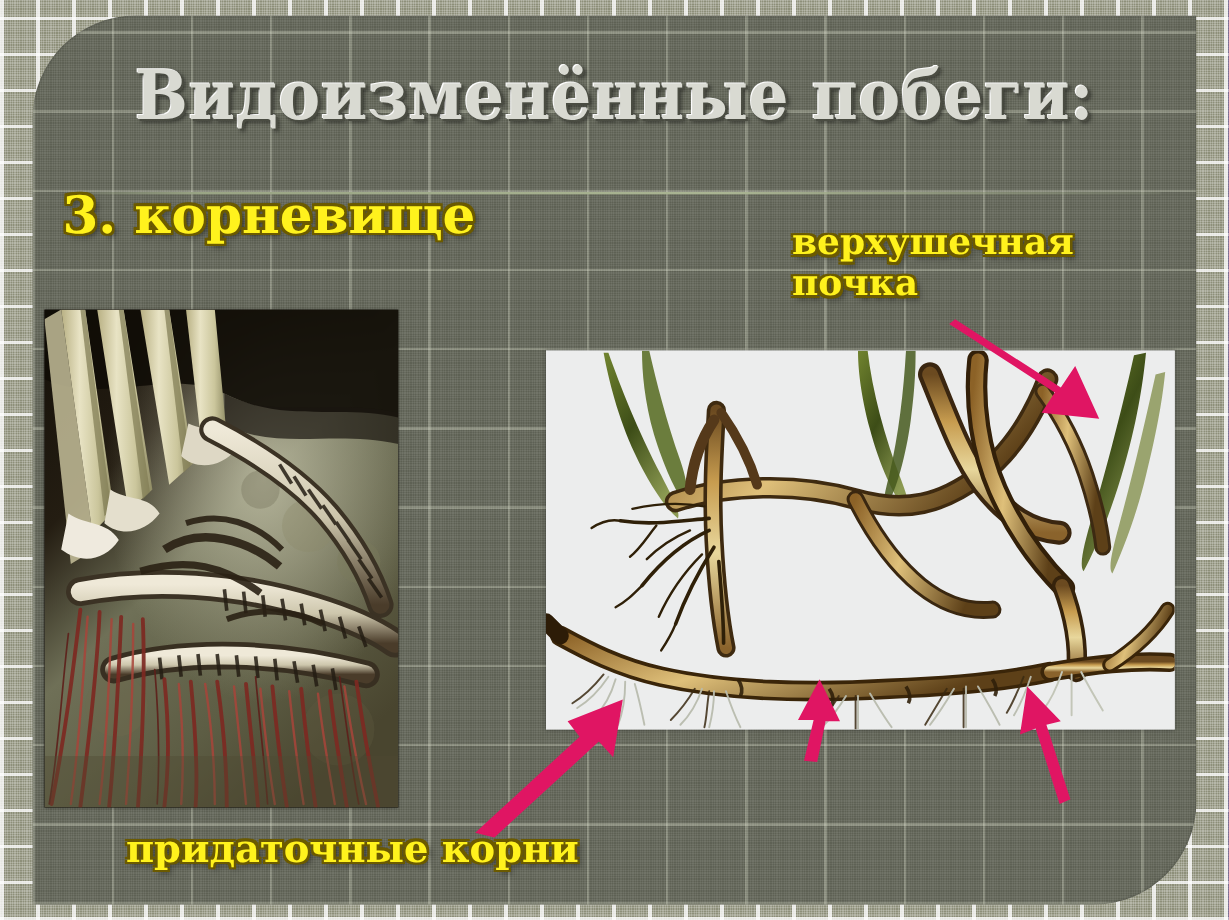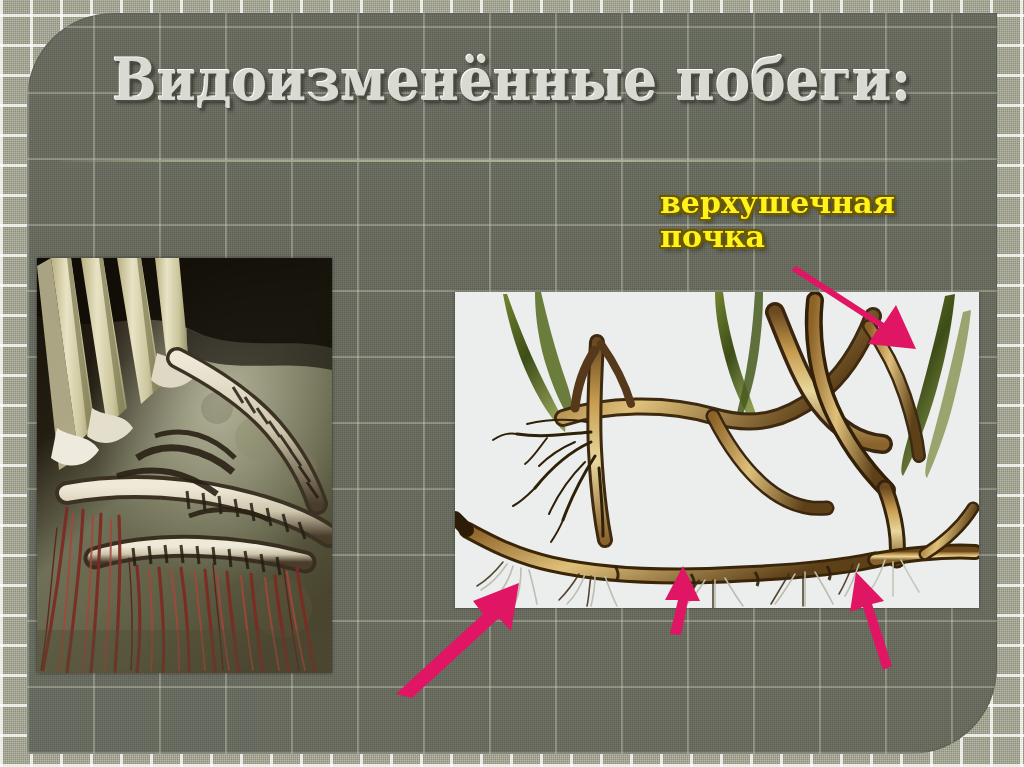--- a/index.html
+++ b/index.html
@@ -90,20 +90,21 @@
 <body>
 
 <div class="slide">
 
   <div class="outer-bg"></div>
   <div class="inner-panel"></div>
 
   <div class="title">Видоизменённые побеги:</div>
   <div class="title-rule"></div>
 
+  <div class="ylab" id="lbl-subtitle">3. корневище</div>
 
   <div class="photo">
     <svg viewBox="0 0 295 415" preserveAspectRatio="none">
       <defs>
         <linearGradient id="pbg" x1="0" y1="0" x2="0.7" y2="1">
           <stop offset="0" stop-color="#141009"></stop>
           <stop offset="0.30" stop-color="#241d12"></stop>
           <stop offset="0.52" stop-color="#6f7057"></stop>
           <stop offset="0.78" stop-color="#5d5d44"></stop>
           <stop offset="1" stop-color="#49452f"></stop>
@@ -374,14 +375,15 @@
       </g>
 
       <g>
         <path d="M883,670 L863,607 L850,612 L856,572 L884,601 L872,604 L892,666 Z"></path>
       </g>
     </g>
   </svg>
 
   <div class="ylab" id="lbl-apex">верхушечная
 почка</div>
+  <div class="ylab" id="lbl-roots">придаточные корни</div>
 
 </div>
 
 </body></html>

